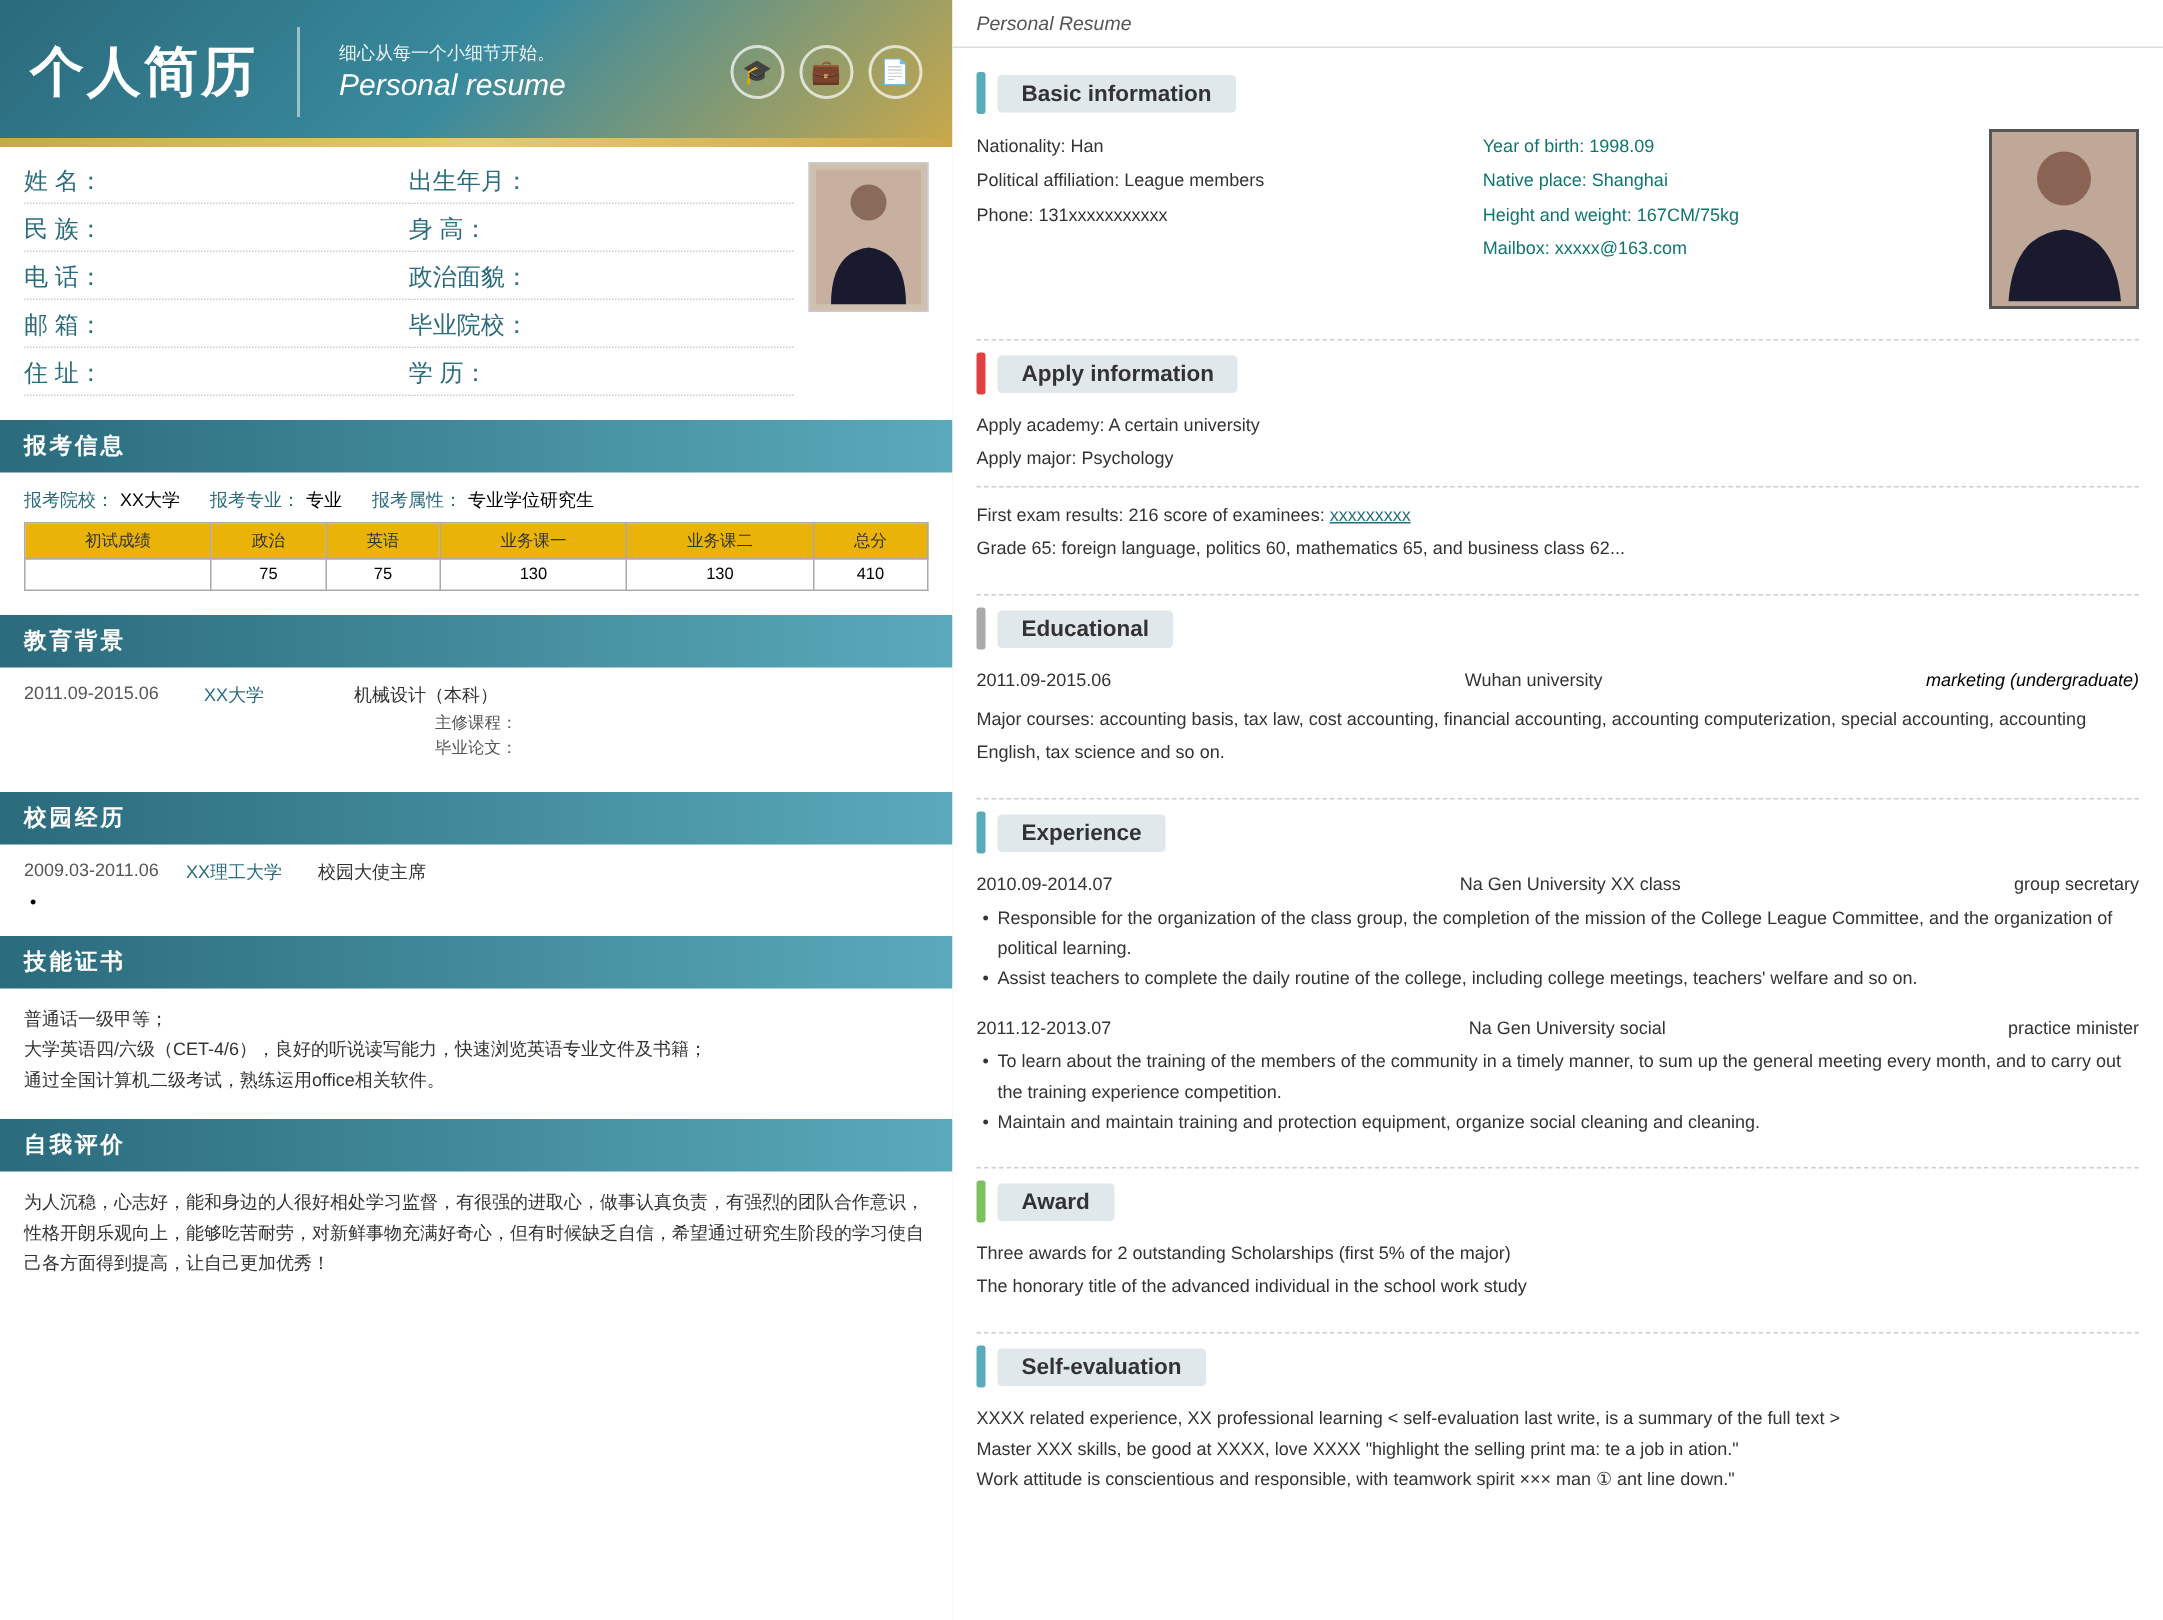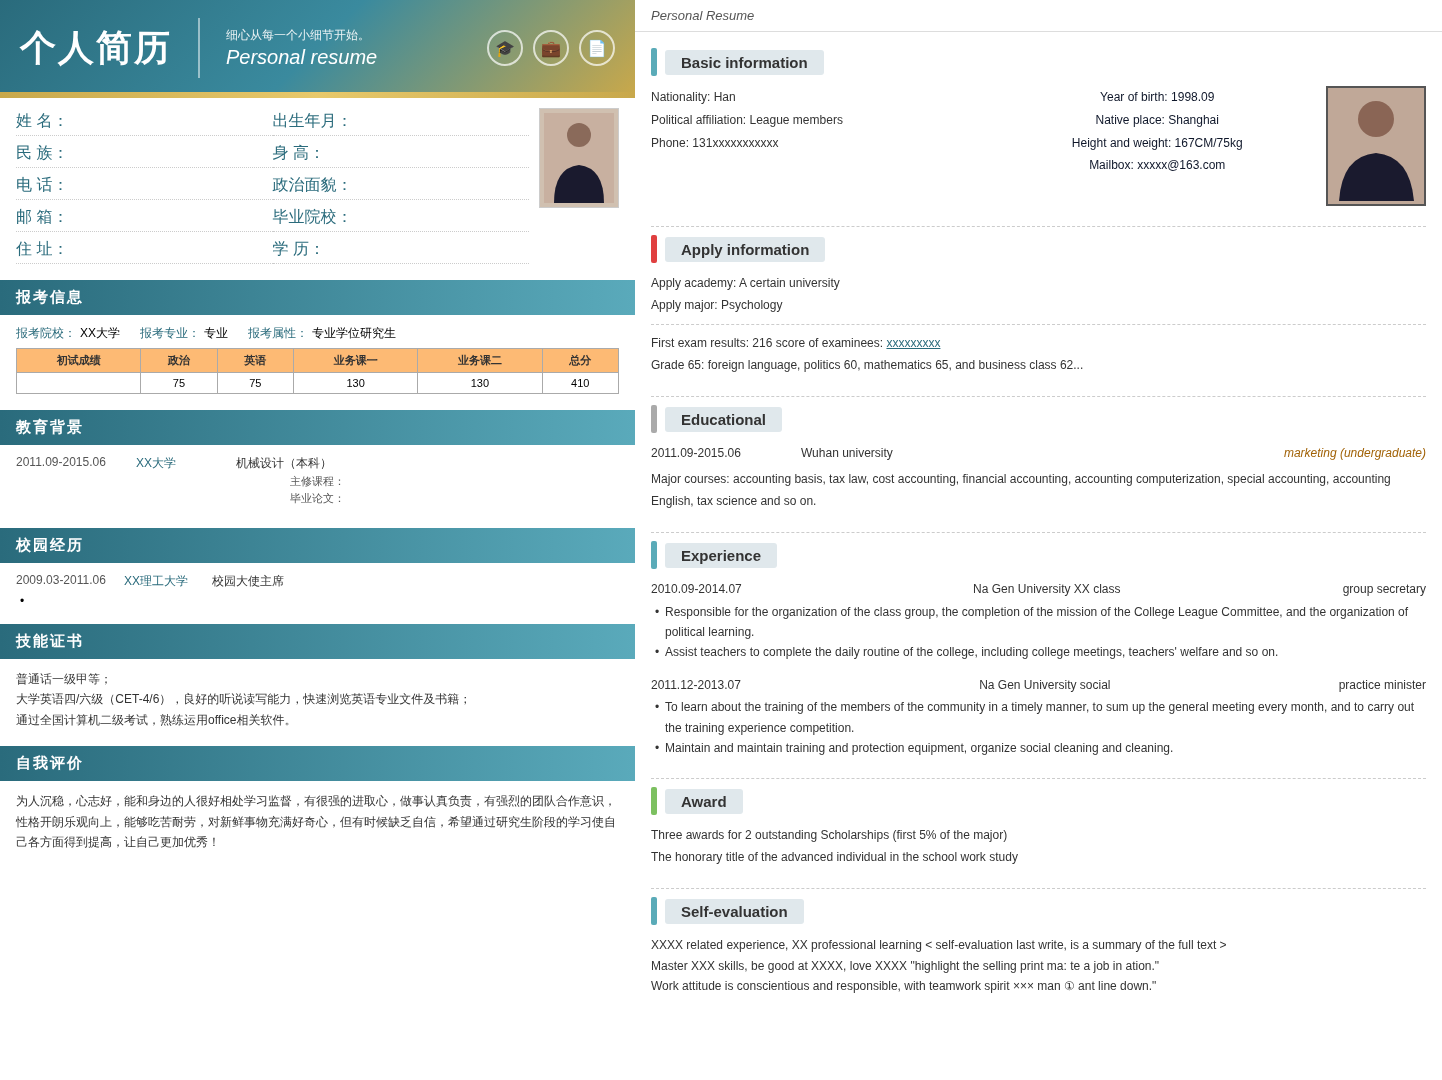--- a/index.html
+++ b/index.html
@@ -145,23 +145,23 @@
       border-collapse: collapse;
       font-size: 11px;
       margin-top: 6px;
     }
     .apply-table th, .apply-table td {
       border: 1px solid #aaa;
       padding: 4px 6px;
       text-align: center;
     }
     .apply-table th {
-      background: #fdba74;
-      color: #333;
-      font-weight: bold;
+      background: #eab308;
+      color: #333;
+      font-weight: normal;
     }
     .apply-info-header {
       display: flex;
       gap: 20px;
       font-size: 12px;
       margin-bottom: 6px;
       flex-wrap: wrap;
     }
     .apply-info-item {
       display: flex;
@@ -274,22 +274,22 @@
       font-size: 12px;
       color: #333;
       line-height: 1.8;
     }
     .r-edu-header {
       display: flex;
       gap: 40px;
       font-weight: normal;
     }
     .r-edu-date { min-width: 110px; }
-    .r-edu-school { color: #333; flex: 1; text-align: left; }
-    .r-edu-major { color: #a16207; text-align: left; font-style: italic; }
+    .r-edu-school { color: #333; flex: 1; text-align: center; }
+    .r-edu-major { color: #000000; text-align: left; font-style: italic; }
 
     .r-exp-entry {
       font-size: 12px;
       color: #333;
       line-height: 1.7;
       margin-bottom: 12px;
     }
     .r-exp-header {
       display: flex;
       justify-content: space-between;
@@ -509,21 +509,21 @@
       <div class="r-section-title">
         <div class="r-section-indicator" style="background:#5aabb8;"></div>
         <div class="r-section-label">Basic information</div>
       </div>
       <div style="display:flex; gap:0; position:relative;">
         <div class="r-info-col" style="font-size:12px;line-height:1.9;color:#333;">
           <div>Nationality: Han</div>
           <div>Political affiliation: League members</div>
           <div>Phone: 131xxxxxxxxxxx</div>
         </div>
-        <div class="r-info-col" style="font-size:12px;line-height:1.9;color:#0f172a;text-align:center;">
+        <div class="r-info-col" style="font-size:12px;line-height:1.9;color:#0f766e;">
           <div>Year of birth: 1998.09</div>
           <div>Native place: Shanghai</div>
           <div>Height and weight: 167CM/75kg</div>
           <div>Mailbox: xxxxx@163.com</div>
         </div>
         <div style="width:100px; height:120px; border:2px solid #555; background:#c0a898; flex-shrink:0; overflow:hidden; display:flex; align-items:center; justify-content:center;">
           <svg width="85" height="110" viewBox="0 0 85 110" xmlns="http://www.w3.org/2000/svg">
             <rect width="85" height="110" fill="#c0a898"></rect>
             <circle cx="42" cy="28" r="18" fill="#8a6555"></circle>
             <path d="M5 110 Q8 65 42 62 Q76 65 80 110Z" fill="#1a1a2e"></path>

